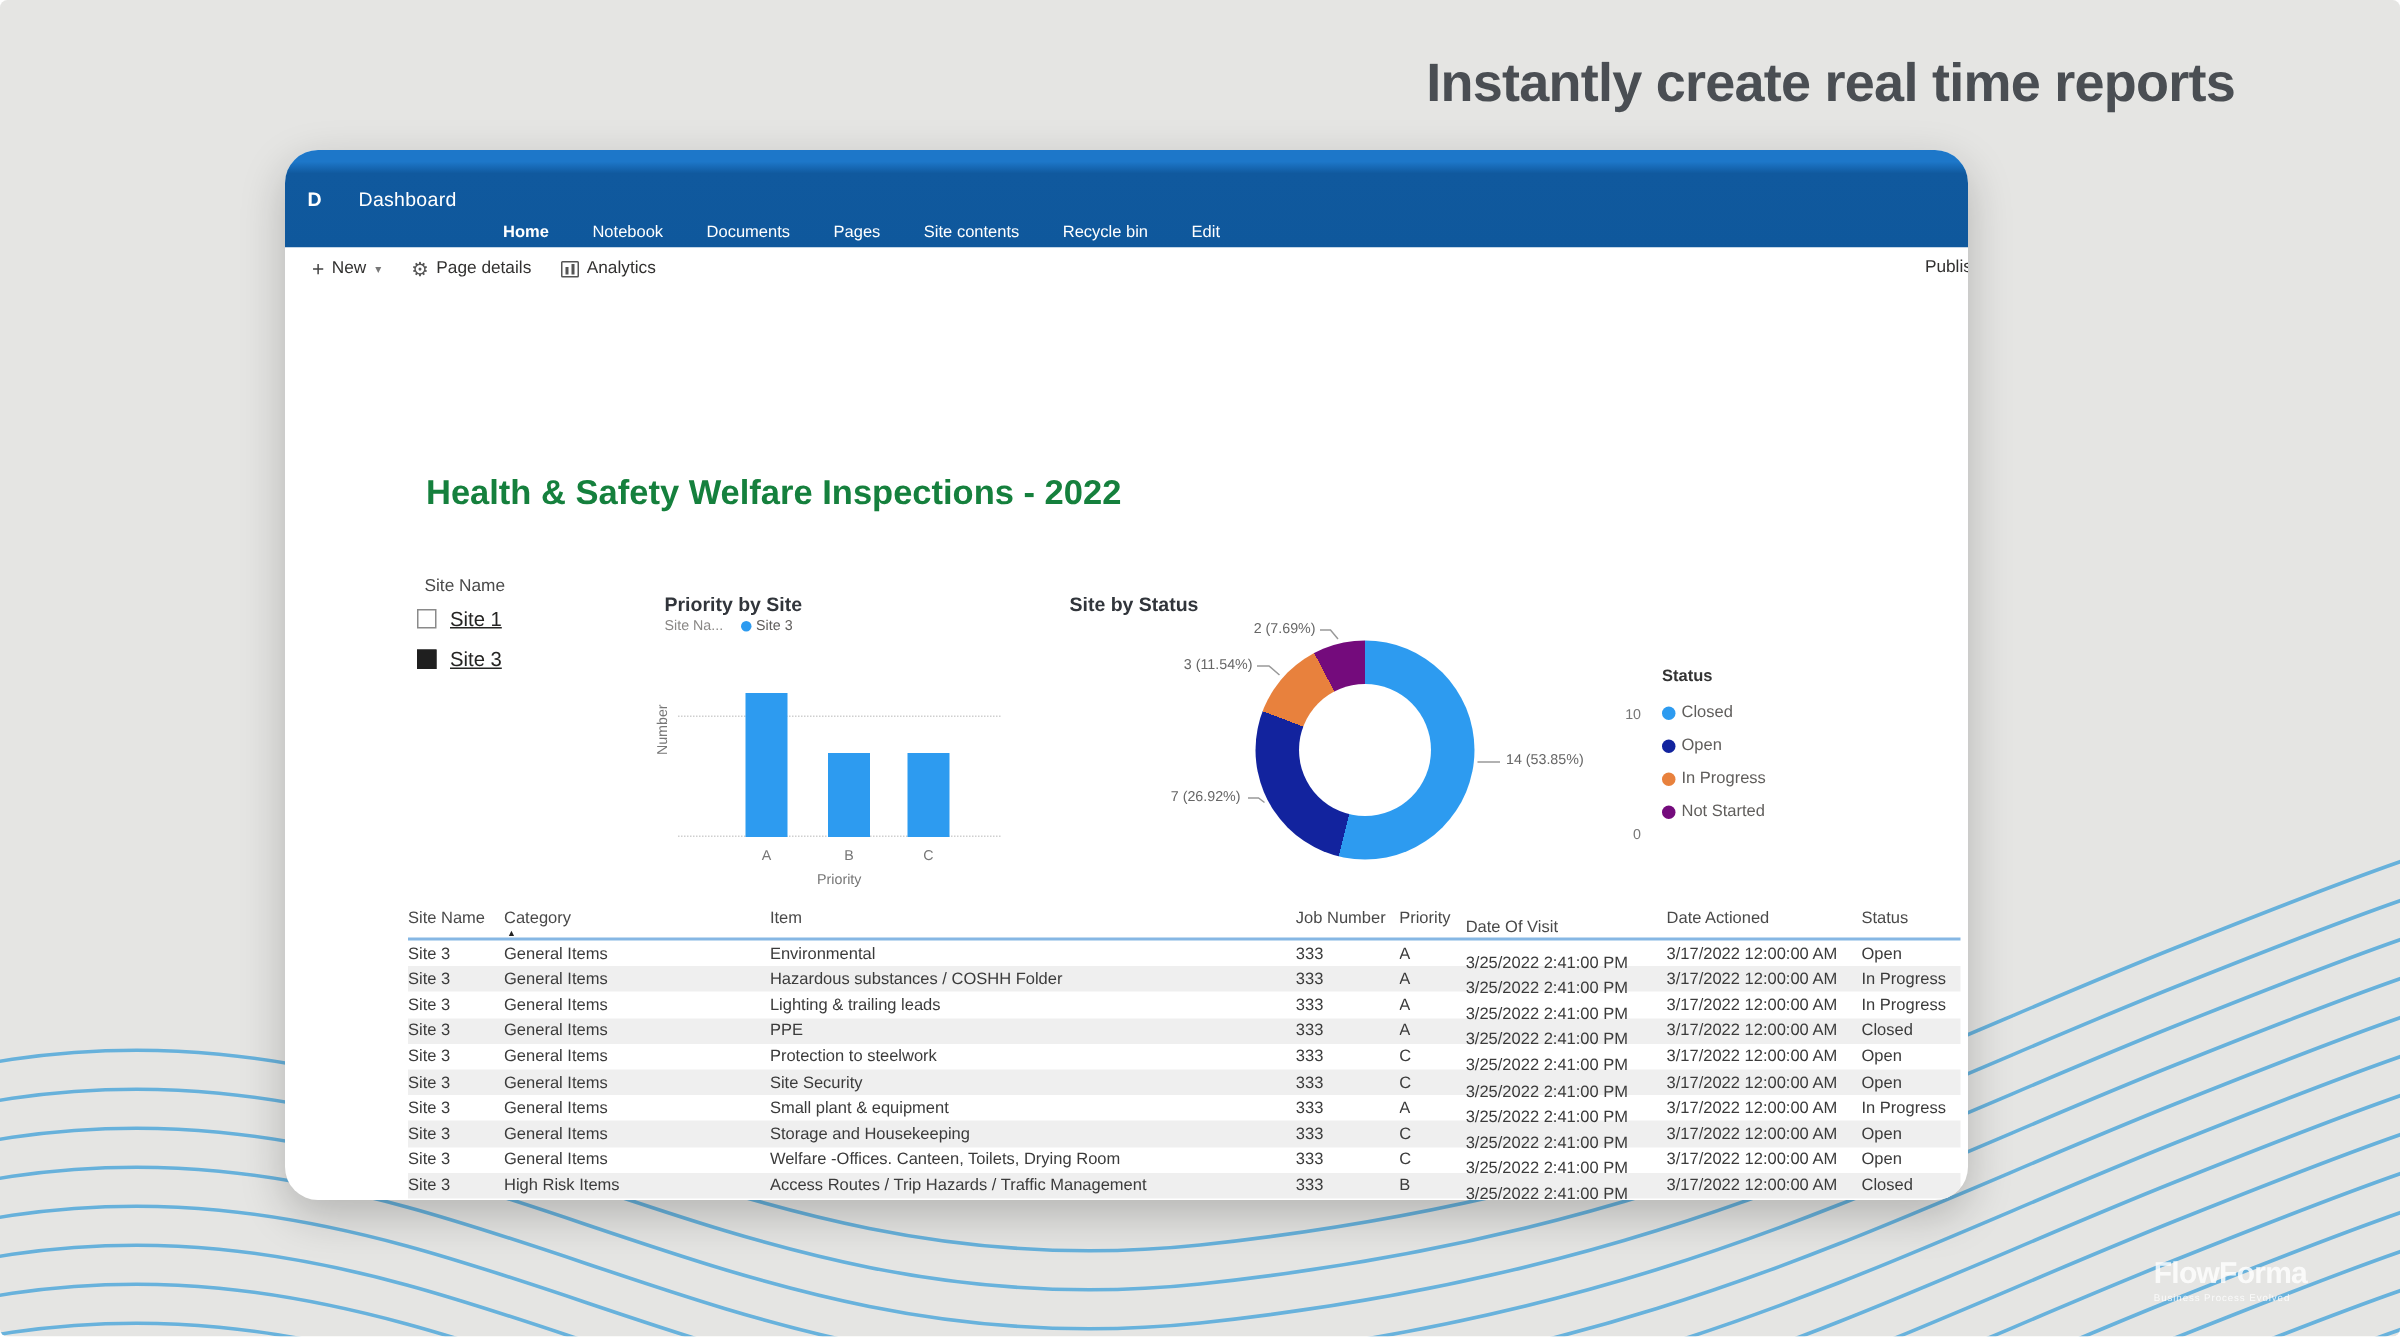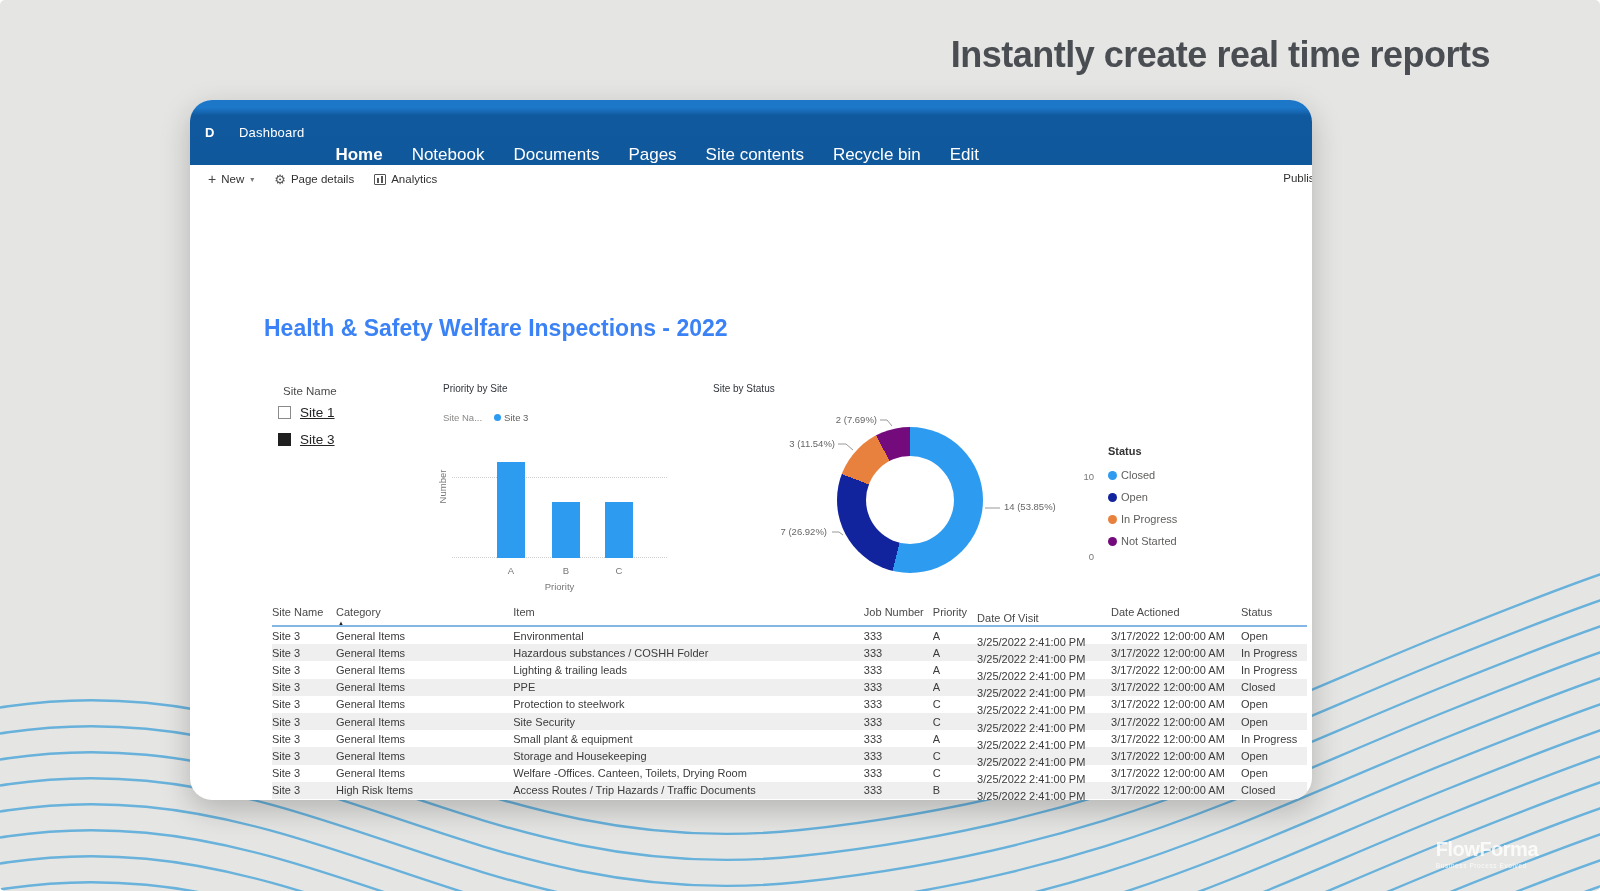--- a/index.html
+++ b/index.html
@@ -23,51 +23,51 @@
     background:#ffffff; border-radius:22px; overflow:hidden;
     box-shadow:0 10px 30px rgba(0,0,0,0.22); }
 
   
   .suitebar { position:relative; height:65px;
     background:linear-gradient(180deg,#1d77c9 0%,#1d77c9 12%,#10599e 24%,#0f589c 100%);
     display:flex; align-items:center; padding-left:15px; }
   .logo-d { color:#ffffff; font-size:13px; font-weight:bold; width:34px; }
   .site-title { color:#ffffff; font-size:13px; font-weight:normal; letter-spacing:0.2px; }
   .top-nav { display:flex; align-items:center; margin-left:30px; gap:27px; }
-  .nav-item { color:#ffffff; font-size:17px; text-decoration:none; position:relative; padding:6px 1px; cursor:pointer;margin-top:44px; }
+  .nav-item { color:#ffffff; font-size:11px; text-decoration:none; position:relative; padding:6px 1px; cursor:pointer;margin-top:44px; }
   .nav-item.active { font-weight:bold; }
   .nav-item.active::after { content:""; position:absolute; left:0; right:0; bottom:-2px; height:2px; background:#ffffff; border-radius:1px; }
 
   
   .cmdbar { position:relative; height:28px; background:#ffffff; display:flex; align-items:center;
     padding-left:8px; font-size:11.5px; color:#323130; }
   .cmd-btn { display:flex; align-items:center; gap:5px; padding:0 10px; height:100%; cursor:pointer; }
   .cmd-plus { font-size:14px; color:#444; line-height:1; }
   .cmd-chev { font-size:8px; color:#777; margin-left:1px; }
   .cmd-gear { font-size:13px; color:#555; line-height:1; }
   .cmd-analytics-icon { width:12px; height:11px; border:1.4px solid #555; border-radius:1px; position:relative; }
   .cmd-analytics-icon::before { content:""; position:absolute; left:2px; bottom:1px; width:2px; height:5px; background:#555; }
   .cmd-analytics-icon::after  { content:""; position:absolute; left:6px; bottom:1px; width:2px; height:7px; background:#555; }
   .publish { position:absolute; right:-9px; top:7px; font-size:11.5px; color:#323130; cursor:pointer; }
 
   
   .report { position:relative; width:100%; height:607px; }
-  .report-title { position:absolute; left:74px; top:122px; font-size:23px; font-weight:bold; color:#3b82f6; }
+  .report-title { position:absolute; left:94px; top:122px; font-size:23px; font-weight:bold; color:#15803d; }
 
   
   .slicer-title { position:absolute; left:93px; top:192px; font-size:11.5px; color:#4a4a4a; }
   .slicer-option { position:absolute; left:88px; display:flex; align-items:center; gap:9px; cursor:pointer; }
   .slicer-option.opt0 { top:212px; }
   .slicer-option.opt1 { top:239px; }
   .slicer-box { width:13px; height:13px; border:1.5px solid #8a8a8a; background:#ffffff; }
   .slicer-box.checked { background:#1f1f1f; border-color:#1f1f1f; }
   .slicer-label { font-size:13.5px; color:#252423;text-decoration:underline; }
 
   
-  .viz-title { position:absolute; font-size:10px; font-weight:normal; color:#31353b; }
+  .viz-title { position:absolute; font-size:13px; font-weight:bold; color:#31353b;margin-top:12px; }
   .bar-title { left:253px; top:190px; }
   .bar-legend { position:absolute; left:253px; top:219px; display:flex; align-items:center; font-size:9.5px; color:#8a8886; }
   .bar-legend .dot { width:7px; height:7px; border-radius:50%; background:#2d9bf0; margin:0 3px 0 12px; }
   .bar-legend .series { color:#605e5c; }
   .plot { position:absolute; left:262px; top:225px; width:215px; height:140px; }
   .gridline { position:absolute; left:0; right:0; border-top:1.5px dotted #cfcfcf; }
   .gridline.g10 { bottom:80px; }
   .gridline.g0 { bottom:0; }
   .bar { position:absolute; bottom:0; width:28px; background:#2d9bf0; }
   .bar.b0 { left:45px; } .bar.b1 { left:100px; } .bar.b2 { left:153px; }
@@ -365,21 +365,21 @@
               <span class="td c3">333</span>
               <span class="td c4">C</span>
               <span class="td c5">3/25/2022 2:41:00 PM</span>
               <span class="td c6">3/17/2022 12:00:00 AM</span>
               <span class="td c7">Open</span>
             </div>
 
             <div class="trow">
               <span class="td c0">Site 3</span>
               <span class="td c1">High Risk Items</span>
-              <span class="td c2">Access Routes / Trip Hazards / Traffic Documents</span>
+              <span class="td c2">Access Routes / Trip Hazards / Traffic Management</span>
               <span class="td c3">333</span>
               <span class="td c4">B</span>
               <span class="td c5">3/25/2022 2:41:00 PM</span>
               <span class="td c6">3/17/2022 12:00:00 AM</span>
               <span class="td c7">Closed</span>
             </div>
 
             <div class="trow">
               
               

